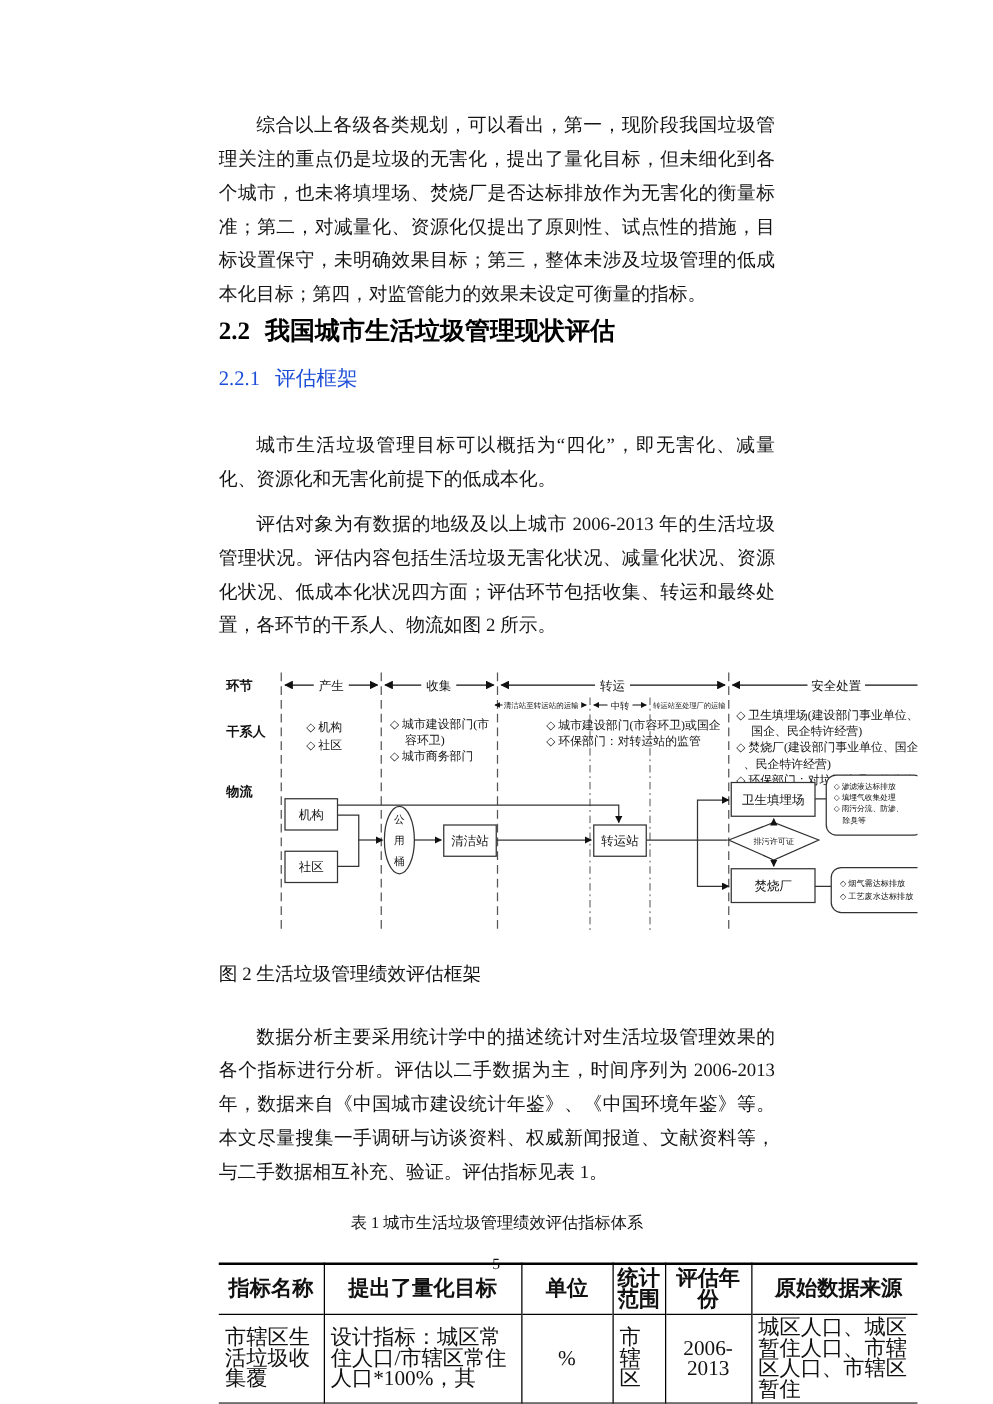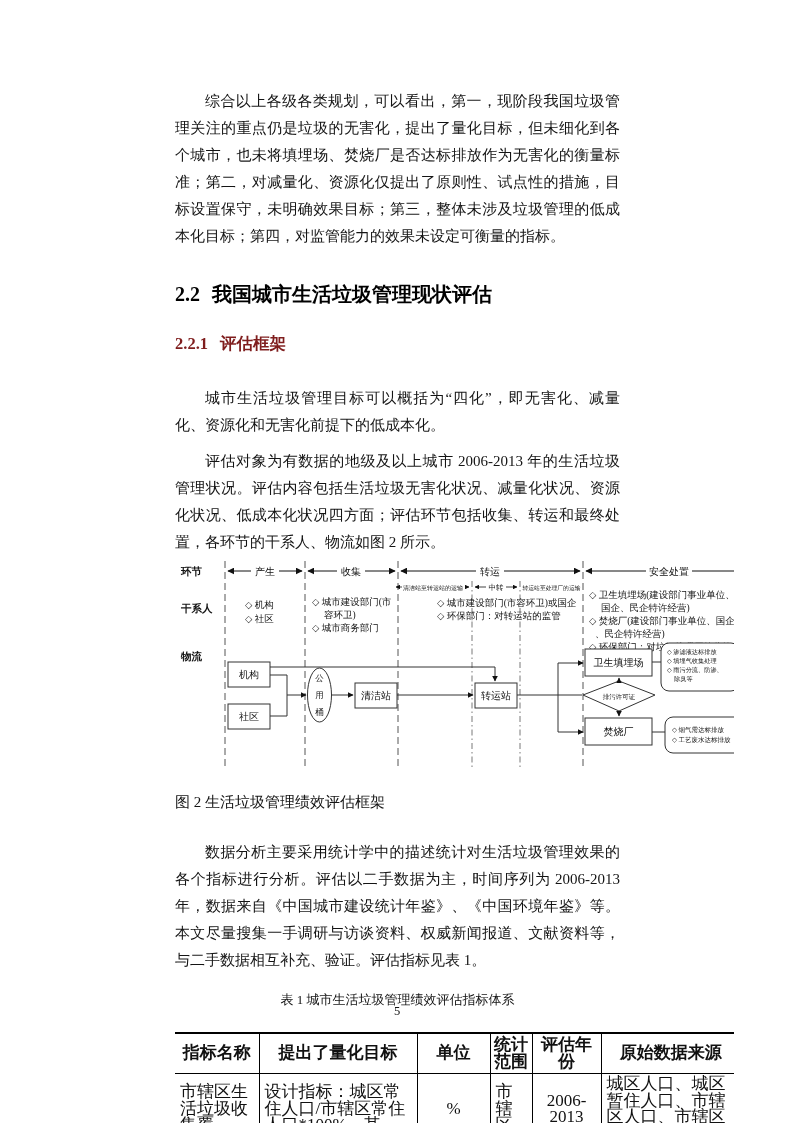--- a/index.html
+++ b/index.html
@@ -16,33 +16,32 @@
     position: absolute; inset: 0;
     padding: 88px 114px 0 115px;
   }
   p.body-text {
     font-size: 15px; line-height: 27px;
     text-align: justify;
     text-indent: 2em;
     color: #141414;
   }
   h1.sec {
-    margin-top: 29px;
     font-size: 20px; line-height: 30px;
     font-weight: bold; color: #000;
   }
   h2.subsec {
-    margin-top: 22px;
+    margin-top: 10px;
     font-size: 16.5px; line-height: 26px;
-    font-weight: bold; color: #7f1d1d;
+    font-weight: normal; color: #1d4ed8;
   }
   h1.sec .sec-num, h2.subsec .sec-num { margin-right: 12px; }
   .para-gap1 { margin-top: 28px; }
   .para-gap2 { margin-top: 9px; }
-  .fig-wrap { margin-top: 3px; }
+  .fig-wrap { margin-top: 21px; }
   .caption {
     margin-top: 19px;
     font-size: 15px; line-height: 17px;
     text-align: left; color: #141414;
   }
   .tbl-caption {
     margin-top: 17px;
     font-size: 13px; line-height: 17px;
     text-align: center; color: #141414;
   }

